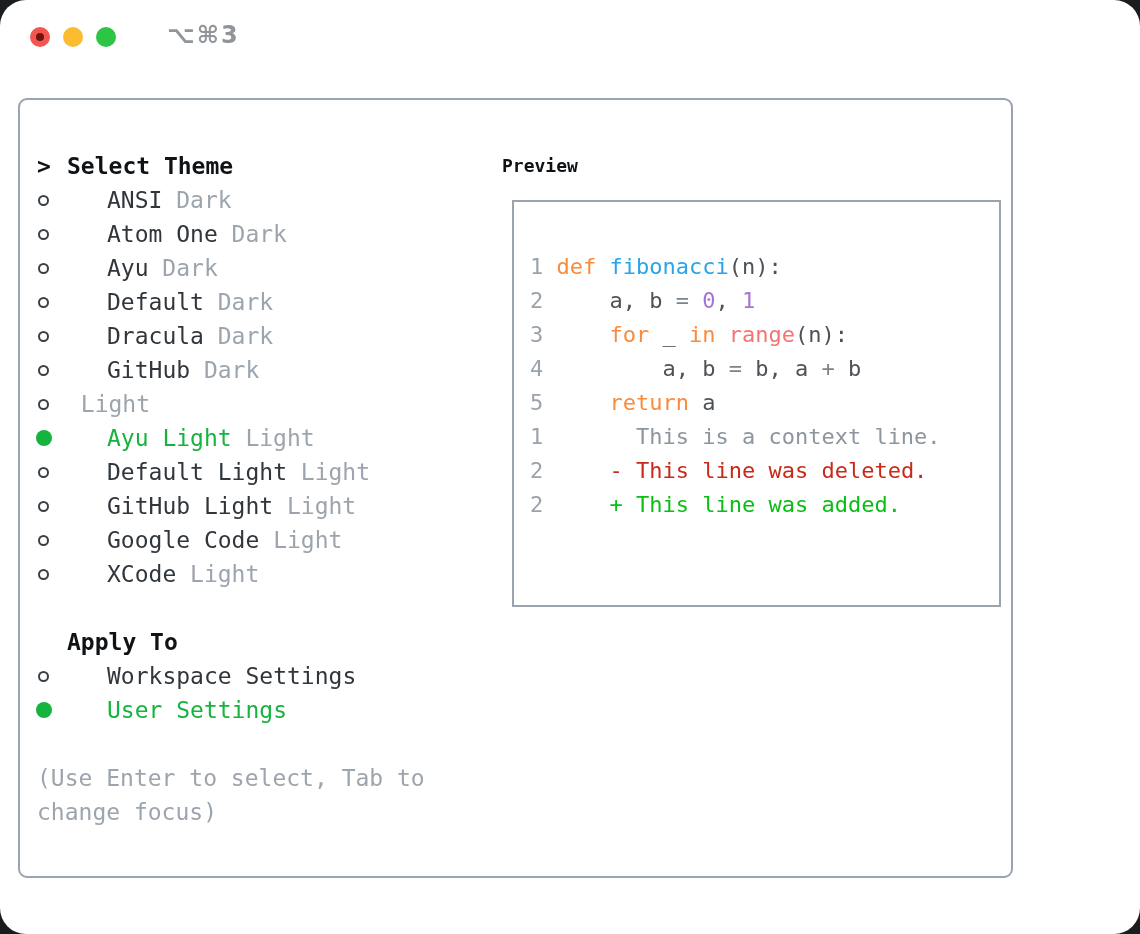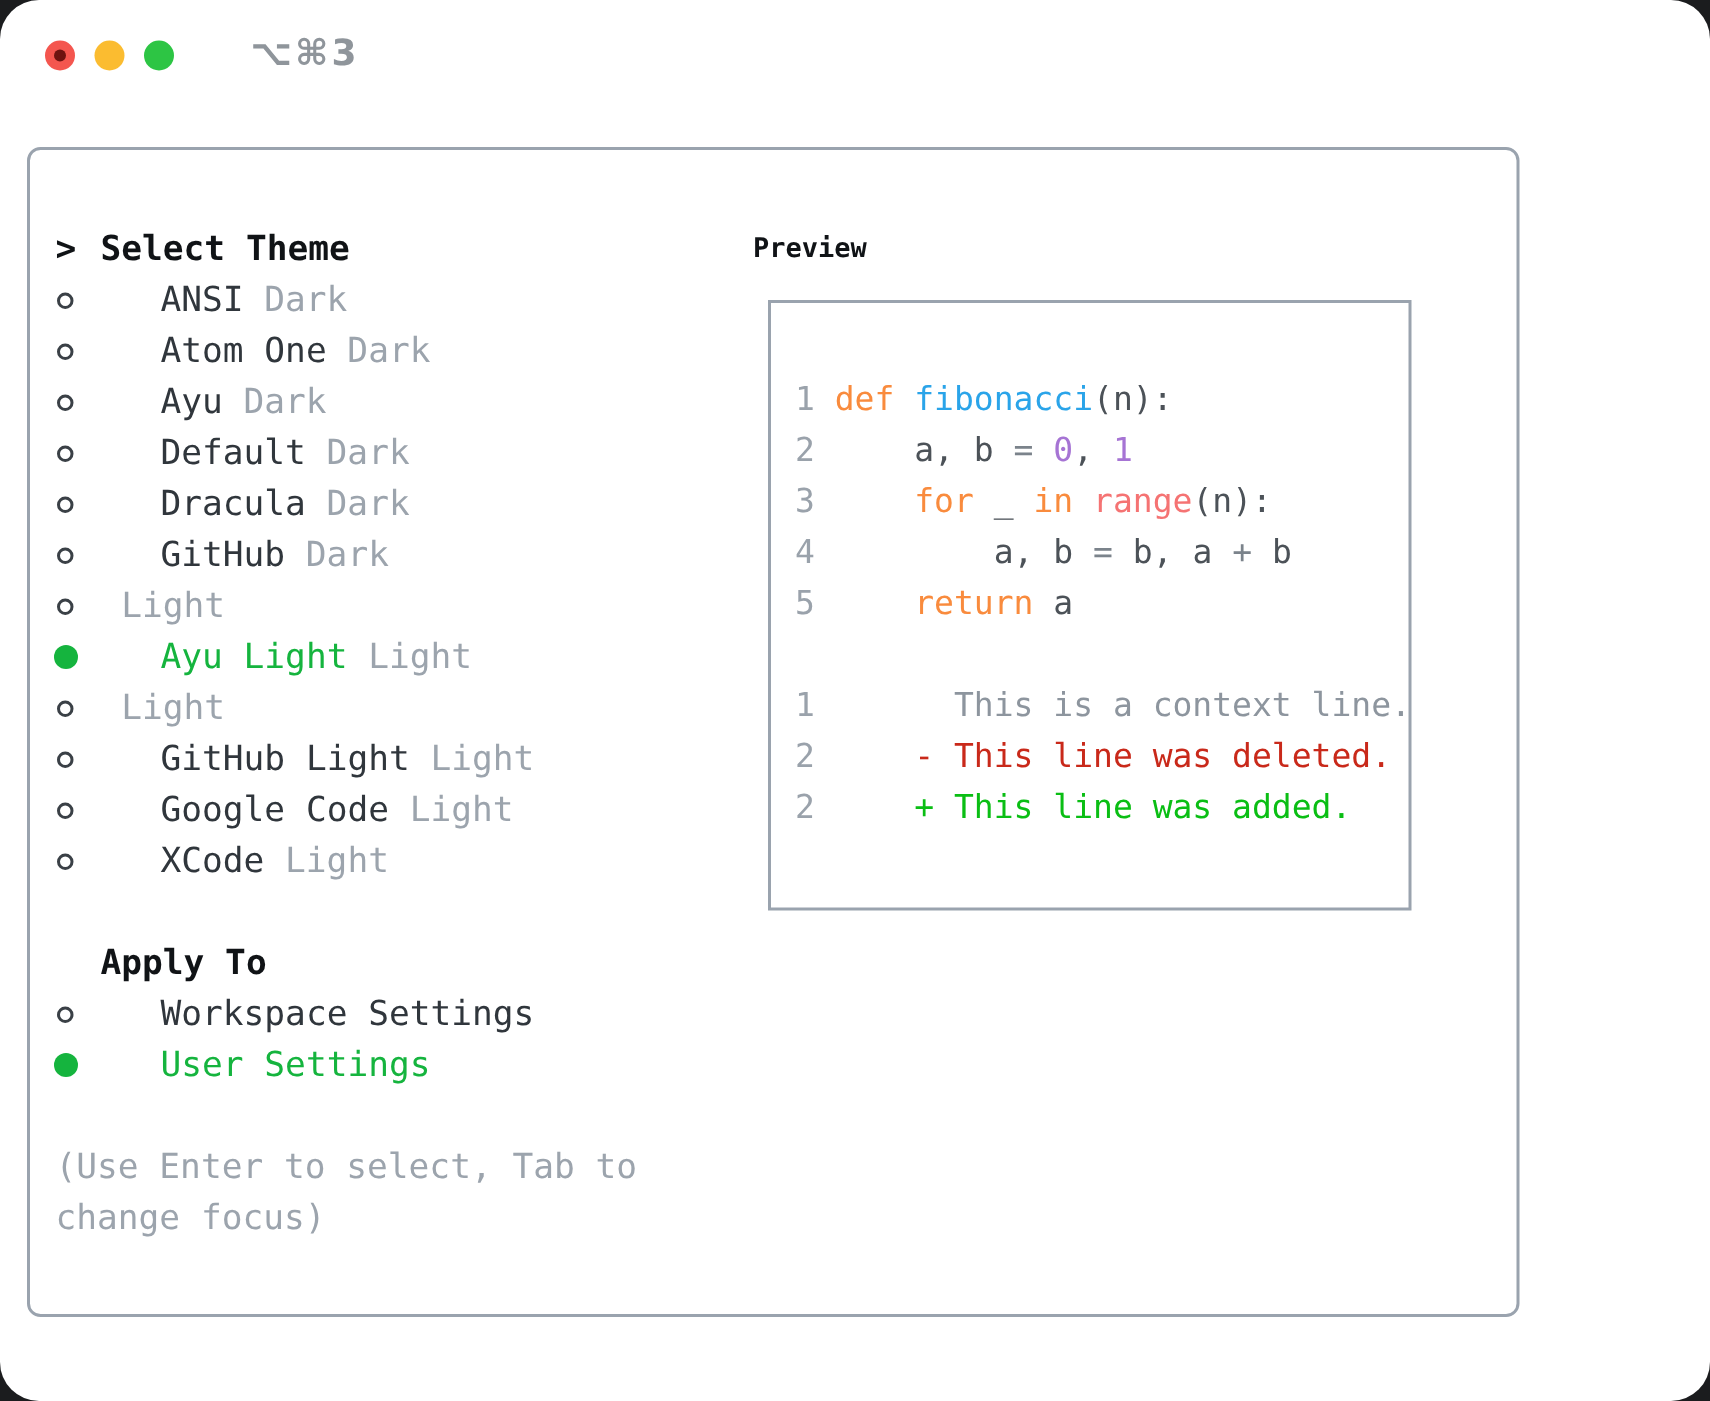--- a/index.html
+++ b/index.html
@@ -37,26 +37,26 @@
   .ring { width:11px; height:11px; border:2.5px solid var(--c-ring); border-radius:50%; margin-left:1px; }
   .dot  { width:16px; height:16px; background:var(--c-select); border-radius:50%; margin-left:-1px; }
   .tname { color:var(--c-list-text);margin-left:40px; }
   .tname.sel { color:var(--c-select); }
   .variant { color:var(--c-variant); margin-left:0.6em; }
   .hint { color:var(--c-hint); line-height:34px; }
   
   .right-col { position:absolute; left:482px; top:49px; }
   .preview-header { font-size:18px; line-height:34px; font-weight:bold; color:var(--c-header-text); }
   .preview-box {
-    margin-top:17px; margin-left:10px; width:429px; height:407px;
+    margin-top:17px; margin-left:10px; width:489px; height:407px;
     border:2px solid var(--c-panel-border); background:#fff;
     padding:48px 0 0 16px; overflow:hidden;
     font-size:22px; line-height:34px; white-space:pre;
   }
-  .code-block + .code-block { margin-top:34px; }
+  .code-block + .code-block { }
   .code-line { height:34px; }
   .seg-linenum  { color:var(--c-linenum); }
   .seg-keyword  { color:var(--c-keyword); }
   .seg-function { color:var(--c-function); }
   .seg-number   { color:var(--c-number); }
   .seg-builtin  { color:var(--c-builtin); }
   .seg-text     { color:var(--c-text); }
   .seg-operator { color:var(--c-operator); }
   .seg-context  { color:var(--c-context); }
   .seg-deleted  { color:var(--c-deleted); }
@@ -86,21 +86,21 @@
       </div>
       <div id="theme-list">
           <div class="row"><span class="marker"><span class="ring"></span></span><span class="tname">ANSI</span><span class="variant">Dark</span></div>
           <div class="row"><span class="marker"><span class="ring"></span></span><span class="tname">Atom One</span><span class="variant">Dark</span></div>
           <div class="row"><span class="marker"><span class="ring"></span></span><span class="tname">Ayu</span><span class="variant">Dark</span></div>
           <div class="row"><span class="marker"><span class="ring"></span></span><span class="tname">Default</span><span class="variant">Dark</span></div>
           <div class="row"><span class="marker"><span class="ring"></span></span><span class="tname">Dracula</span><span class="variant">Dark</span></div>
           <div class="row"><span class="marker"><span class="ring"></span></span><span class="tname">GitHub</span><span class="variant">Dark</span></div>
           <div class="row"><span class="marker"><span class="ring"></span></span><span class="variant">Light</span></div>
           <div class="row"><span class="marker"><span class="dot"></span></span><span class="tname sel">Ayu Light</span><span class="variant">Light</span></div>
-          <div class="row"><span class="marker"><span class="ring"></span></span><span class="variant">Light</span></div>
+          <div class="row"><span class="marker"><span class="ring"></span></span><span class="tname">Default Light</span><span class="variant">Light</span></div>
           <div class="row"><span class="marker"><span class="ring"></span></span><span class="tname">GitHub Light</span><span class="variant">Light</span></div>
           <div class="row"><span class="marker"><span class="ring"></span></span><span class="tname">Google Code</span><span class="variant">Light</span></div>
           <div class="row"><span class="marker"><span class="ring"></span></span><span class="tname">XCode</span><span class="variant">Light</span></div>
         </div>
       <div class="spacer"></div>
       <div class="row">
         <span class="marker"></span><span class="hdr">Apply To</span>
       </div>
       <div id="apply-list">
           <div class="row"><span class="marker"><span class="ring"></span></span><span class="tname">Workspace Settings</span></div>

